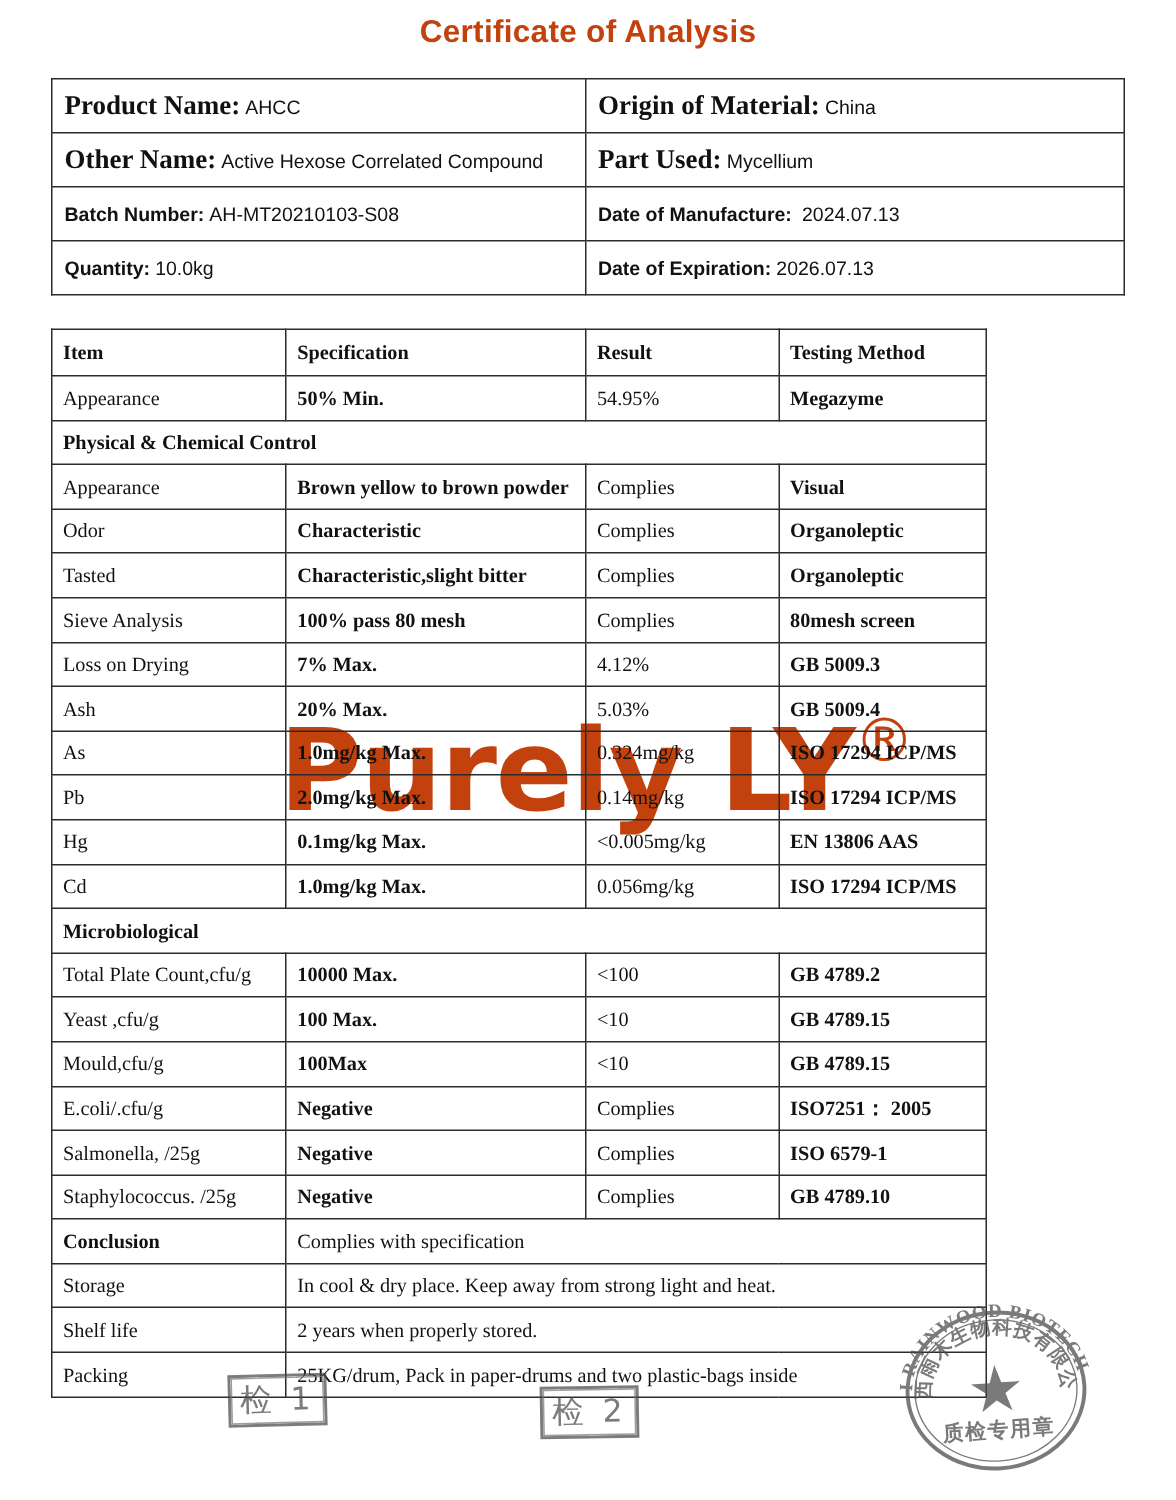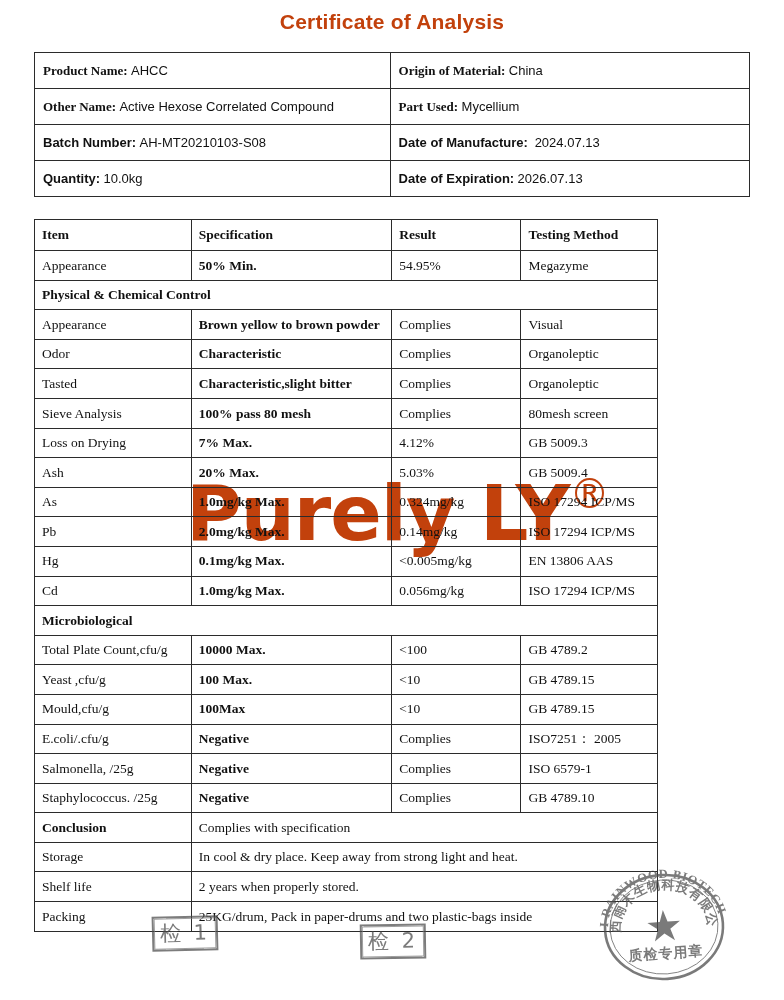--- a/index.html
+++ b/index.html
@@ -83,21 +83,21 @@
   #info-table td {
     height: 35px;
     padding: 0 8px;
     font-size: 13.5px;
   }
   #info-table td.left-col  { width: 356px; }
   #info-table td.right-col { width: 360px; }
   .fld-label {
     font-family: "Liberation Serif", "DejaVu Serif", serif;
     font-weight: bold;
-    font-size: 13px;
+    font-size: 18px;
   }
   .fld-label.sans {
     font-family: "Liberation Sans", "DejaVu Sans", sans-serif;
     font-weight: bold;
     font-size: 13px;
   }
   .fld-value {
     font-family: "Liberation Sans", "DejaVu Sans", sans-serif;
     font-size: 13px;
     font-weight: normal;
@@ -112,21 +112,21 @@
   }
   #results-table td {
     height: 28.6px;
     padding: 0 7px;
     font-size: 13.5px;
     line-height: 1.15;
   }
   .col-item   { width: 180px; }
   .col-spec   { width: 234px; font-weight: bold; }
   .col-result { width: 144px; }
-  .col-method { width: 158px; }
+  .col-method { width: 158px; font-weight: bold; }
 
   #results-table tr.head-row td {
     font-weight: bold;
     height: 30px;
   }
   #results-table tr.section-row td {
     font-weight: bold;
   }
   #results-table td.bold-cell { font-weight: bold; }
 

